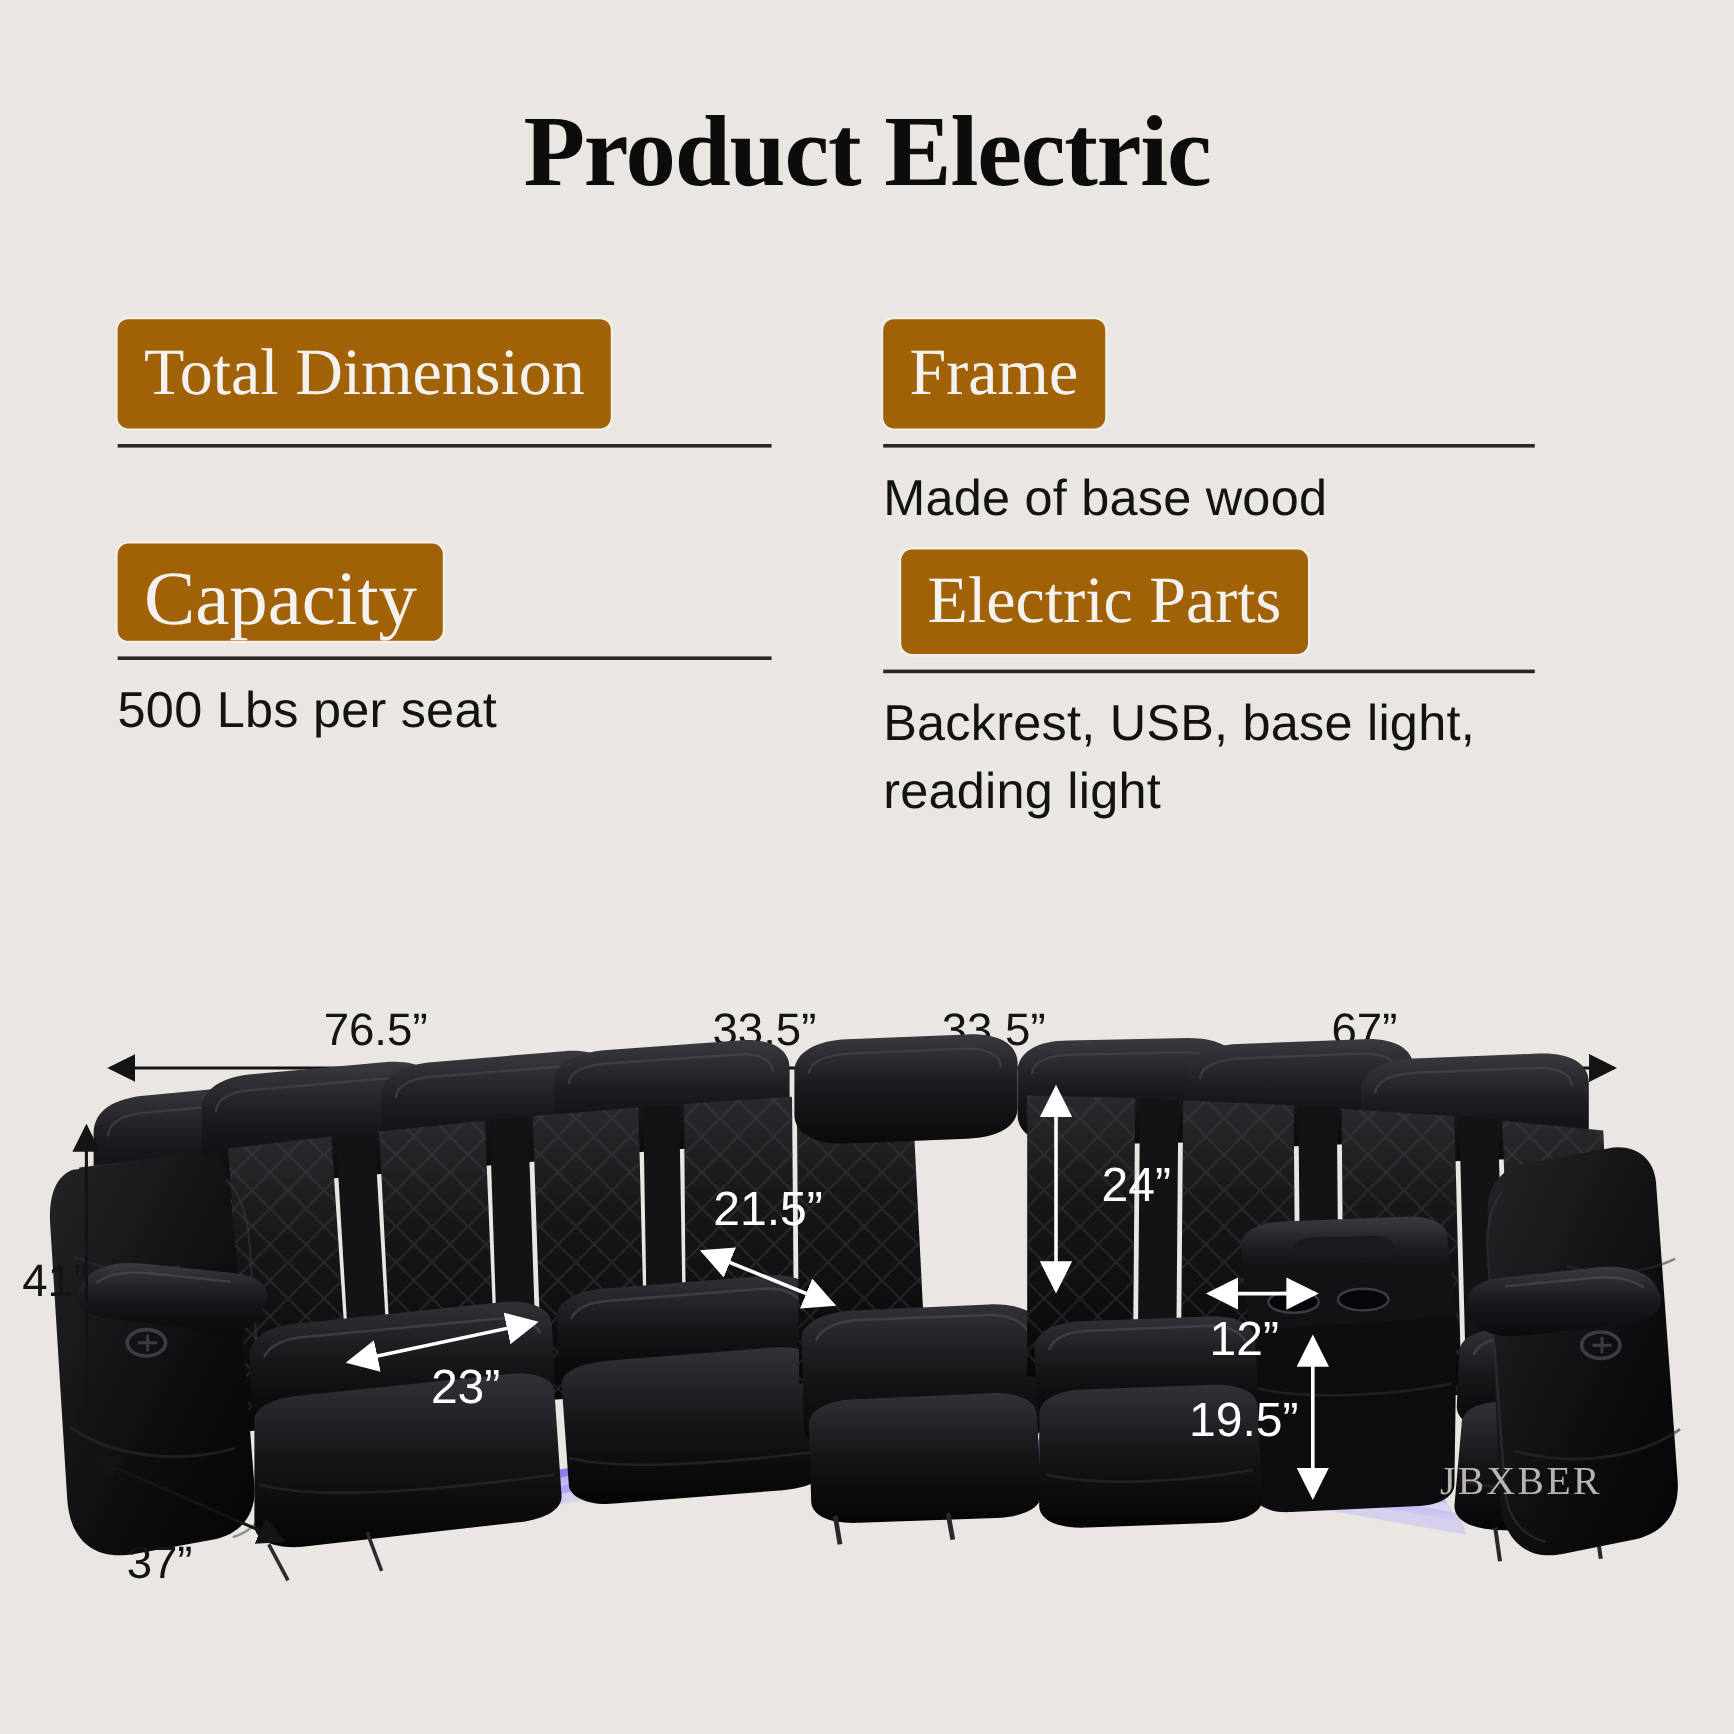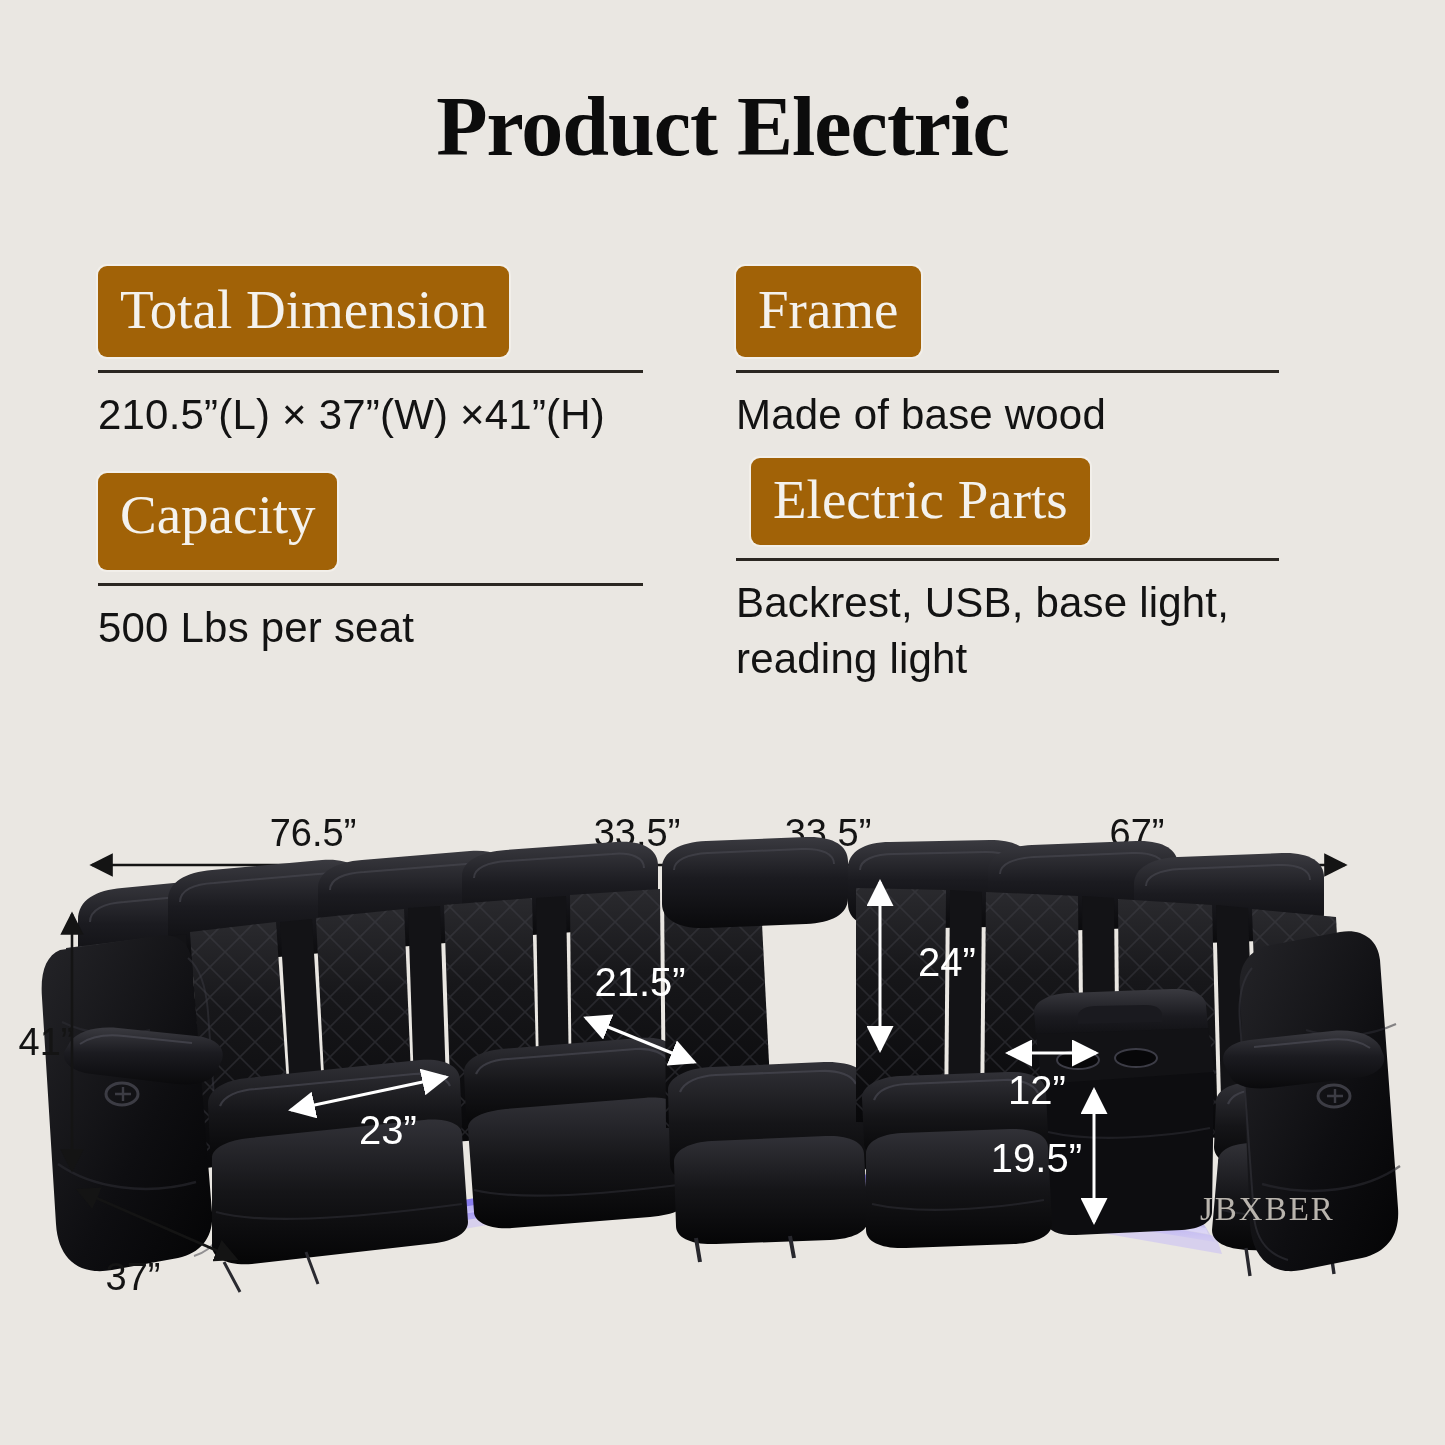--- a/index.html
+++ b/index.html
@@ -49,33 +49,33 @@
     margin-top:14px;
     letter-spacing:0.2px;
   }
 
   
   #spec-total      {left:98px; top:266px; width:545px;}
   #spec-total .chip{font-size:55px;padding:16px 22px 20px 22px;}
   #spec-total .rule{width:545px;}
 
   #spec-capacity      {left:98px; top:453px; width:545px;}
-  #spec-capacity .chip{font-size:55px;padding:14px 22px 28px 22px;margin-top:20px;}
+  #spec-capacity .chip{font-size:64px;padding:14px 22px 3px 22px;}
   #spec-capacity .rule{width:545px;}
 
   #spec-frame      {left:736px; top:266px; width:543px;}
   #spec-frame .chip{font-size:55px;padding:16px 22px 20px 22px;}
   #spec-frame .rule{width:543px;}
 
   #spec-electric      {left:736px; top:458px; width:543px;}
   #spec-electric .chip{font-size:55px;padding:14px 22px 18px 22px;margin-left:15px;}
   #spec-electric .rule{width:543px;}
 
   
-  #diagram{position:absolute;left:0;top:772px;width:1356px;height:560px;}
+  #diagram{position:absolute;left:0;top:797px;width:1356px;height:560px;}
   #diagram svg{position:absolute;left:0;top:0;}
 
   .dimlbl-dark{
     font-family:"Liberation Sans", sans-serif;
     font-size:38px;
     fill:#141414;
   }
   .dimlbl-light{
     font-family:"Liberation Sans", sans-serif;
     font-size:40px;
@@ -91,21 +91,20 @@
 </head>
 <body>
 
 <div id="stage">
 
   <div class="title">Product Electric</div>
 
   <div class="spec" id="spec-total">
     <span class="chip">Total Dimension</span>
     <div class="rule"></div>
-    <div class="val">210.5”(L) × 37”(W) ×41”(H)</div>
   </div>
 
   <div class="spec" id="spec-capacity">
     <span class="chip">Capacity</span>
     <div class="rule"></div>
     <div class="val">500 Lbs per seat</div>
   </div>
 
   <div class="spec" id="spec-frame">
     <span class="chip">Frame</span>

